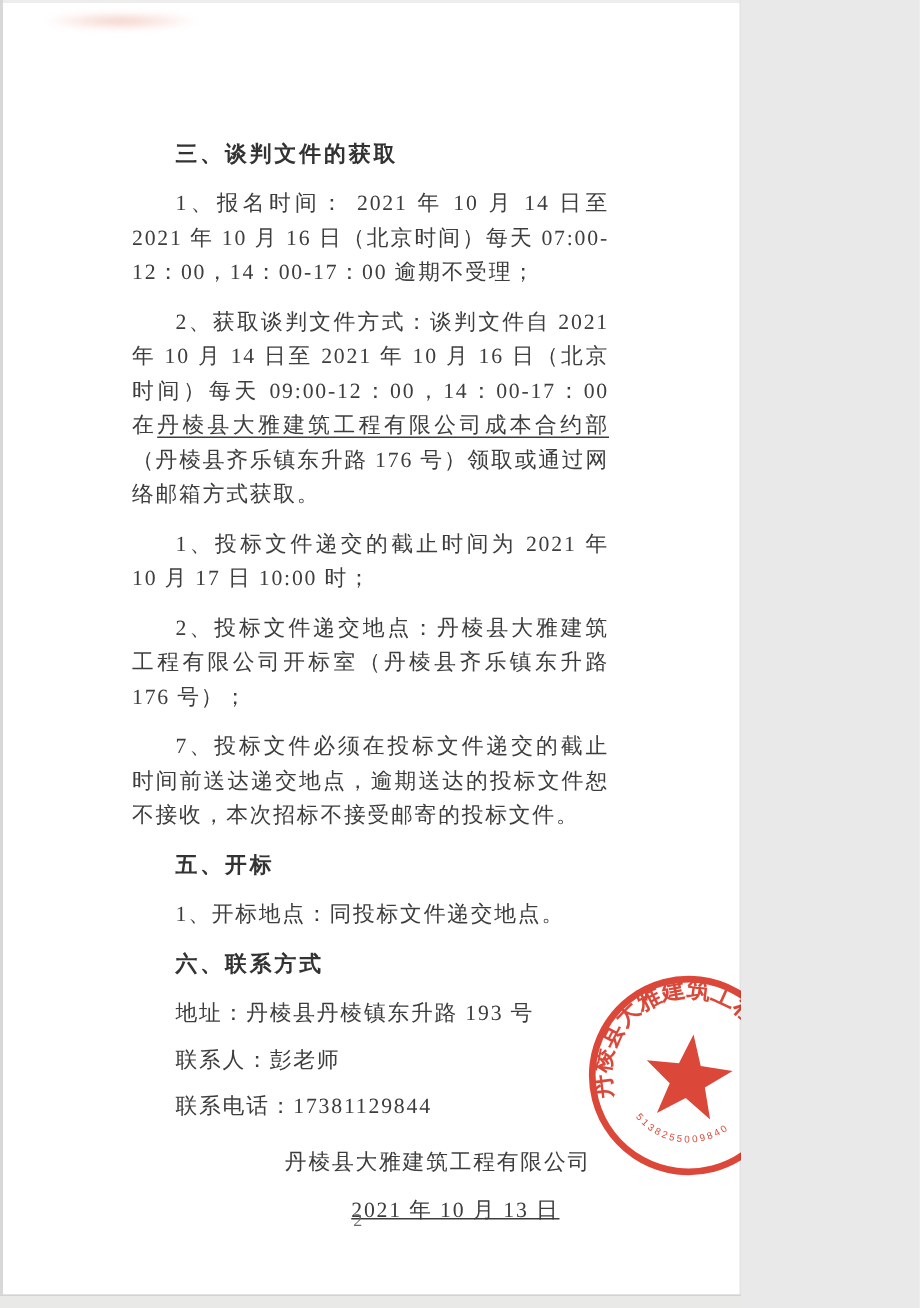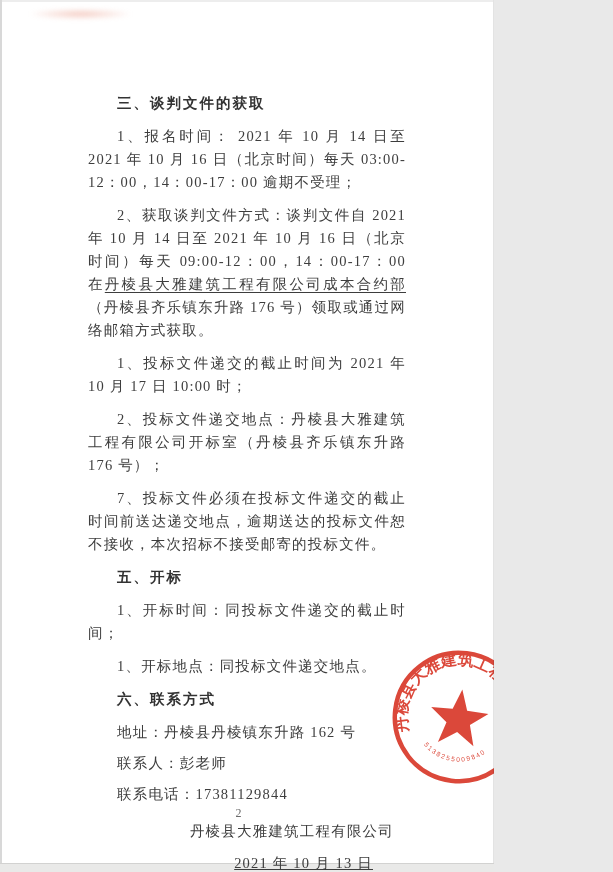--- a/index.html
+++ b/index.html
@@ -81,33 +81,32 @@
   <div class="edge-top"></div>
   <div class="edge-left"></div>
   <div class="edge-right"></div>
   <div class="edge-bottom"></div>
   <div class="smudge smudge-tl"></div>
   <div class="smudge smudge-tr"></div>
 
   <div class="content">
 
     <div class="h">三、谈判文件的获取</div>
-    <p>1、报名时间： 2021 年 10 月 14 日至 2021 年 10 月 16 日（北京时间）每天 03:00-12：00，14：00-17：00 逾期不受理；</p>
+    <p>1、报名时间： 2021 年 10 月 14 日至 2021 年 10 月 16 日（北京时间）每天 07:00-12：00，14：00-17：00 逾期不受理；</p>
     <p><span>2、获取谈判文件方式：谈判文件自 2021 年 10 月 14 日至 2021 年 10 月 16 日（北京时间）每天 09:00-12：00，14：00-17：00 在</span><span class="u">丹棱县大雅建筑工程有限公司成本合约部</span><span>（丹棱县齐乐镇东升路 176 号）领取或通过网络邮箱方式获取。</span></p>
 
     <p>1、投标文件递交的截止时间为 2021 年 10 月 17 日 10:00 时；</p>
     <p>2、投标文件递交地点：丹棱县大雅建筑工程有限公司开标室（丹棱县齐乐镇东升路 176 号）；</p>
     <p>7、投标文件必须在投标文件递交的截止时间前送达递交地点，逾期送达的投标文件恕不接收，本次招标不接受邮寄的投标文件。</p>
 
     <div class="h">五、开标</div>
-    <p>1、开标时间：同投标文件递交的截止时间；</p>
     <p>1、开标地点：同投标文件递交地点。</p>
 
     <div class="h">六、联系方式</div>
-    <p class="flat">地址：丹棱县丹棱镇东升路 162 号</p>
+    <p class="flat">地址：丹棱县丹棱镇东升路 193 号</p>
     <p class="flat">联系人：彭老师</p>
     <p class="flat">联系电话：17381129844</p>
 
     <p class="sig-company">丹棱县大雅建筑工程有限公司</p>
     <p class="sig-date">2021 年 10 月 13 日</p>
   </div>
 
   <div class="seal">
     <svg viewBox="0 0 200 200">
       <defs>

